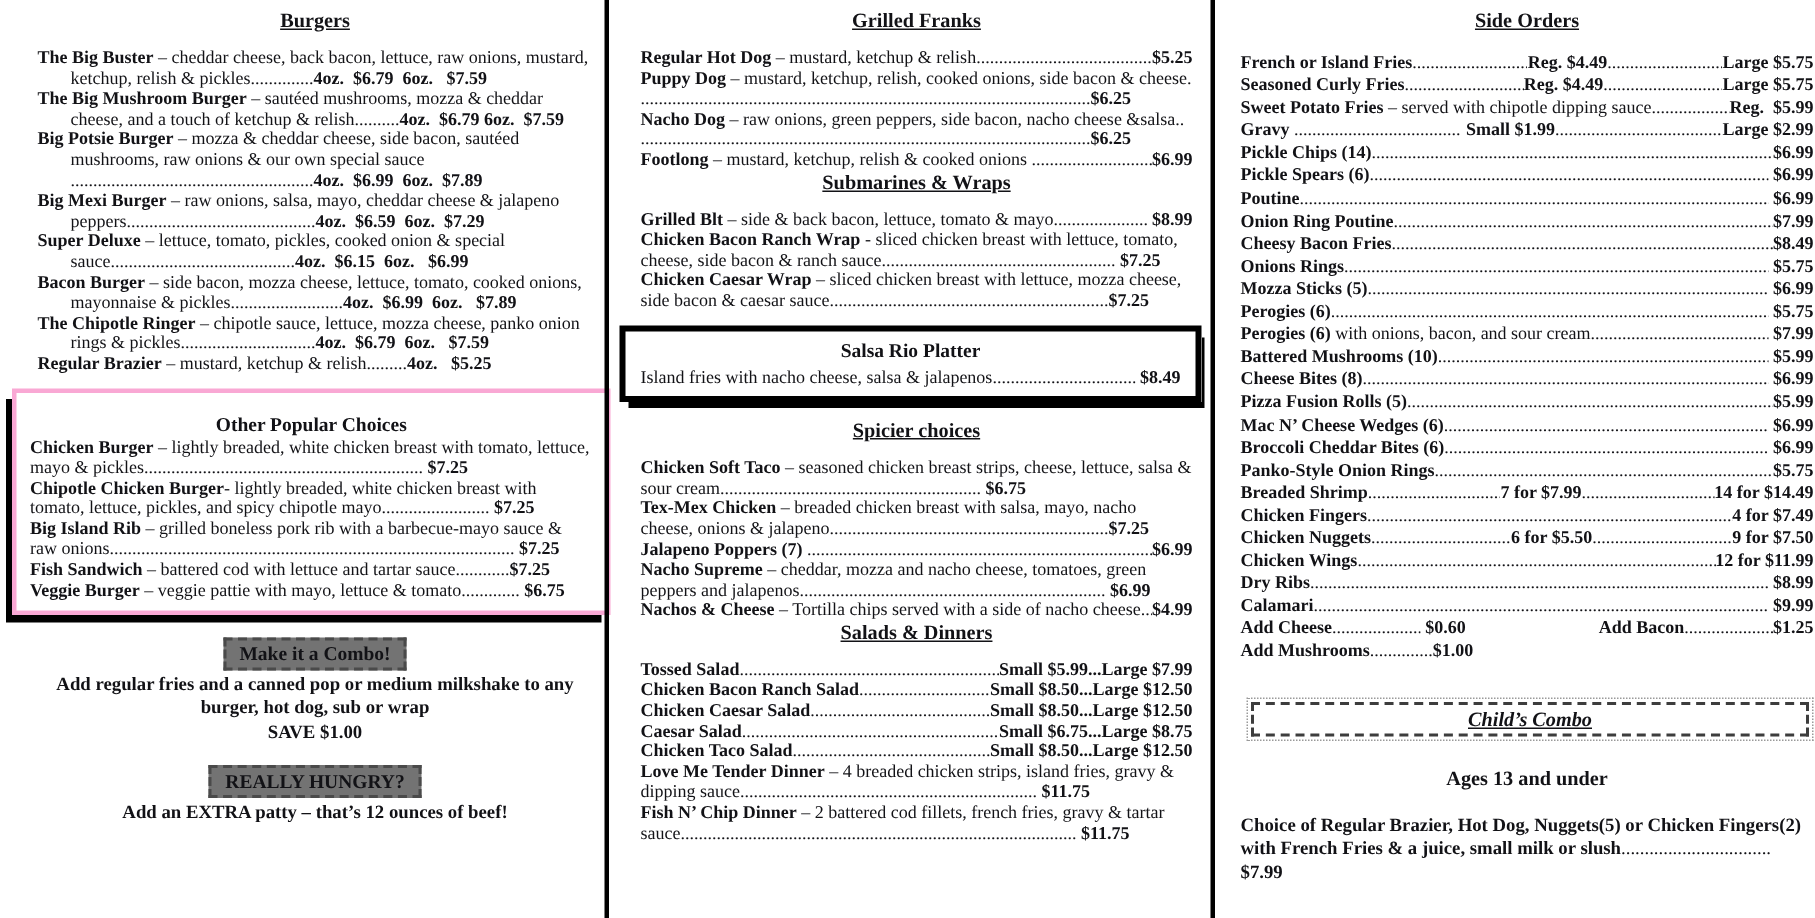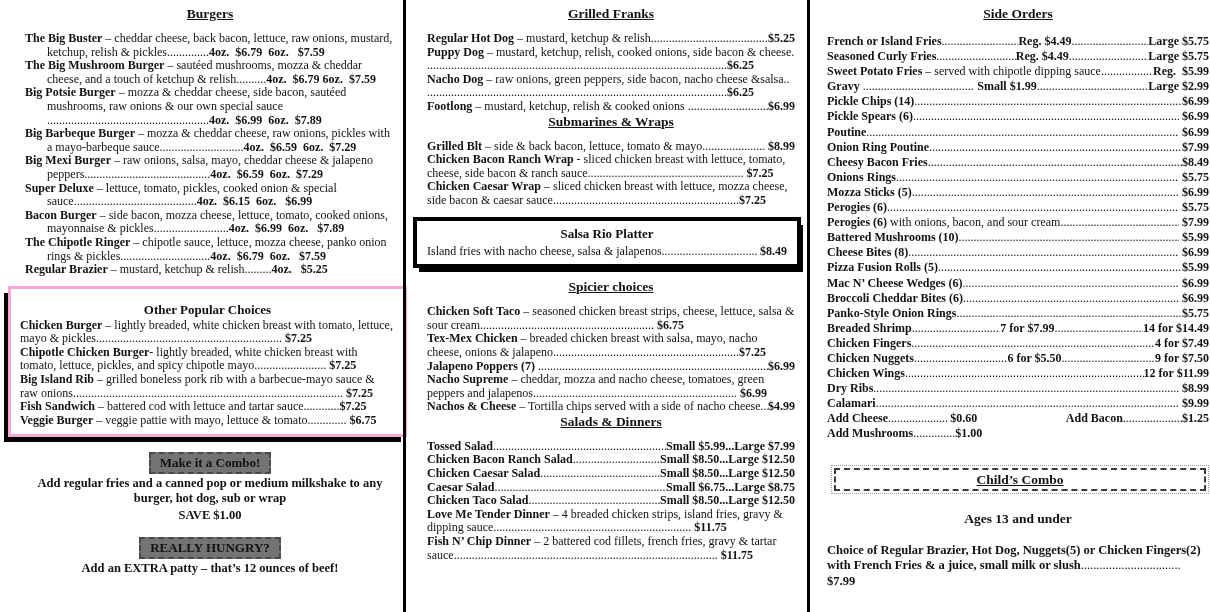--- a/index.html
+++ b/index.html
@@ -51,37 +51,36 @@
   .badge{
     display:inline-block;border:2px dashed #4a4a4a;
     padding:1px 9px;font-weight:bold;font-size:13px;
     margin-top:12px;background:#737373;
   }
 
   .child-box{
     border:2px dashed #3d3d3d;outline:1px dotted #9a9a9a;outline-offset:2px;
     text-align:center;margin:26px 3px 0 7px;padding:2px 0 1px 0;
   }
-  .child-box h4{margin:0;font-size:13.5px;}
+  .child-box h4{margin:0;font-size:13.5px;font-style:italic;}
   .ages{text-align:center;font-weight:bold;font-size:13.5px;margin:20px 0 16px 0;}
   #child-list .item{line-height:15.5px;font-size:12.5px;}
 </style>
 </head>
 <body>
 
 <div class="page">
 
   <div class="col" id="col-left">
     <h3 class="sec u">Burgers</h3>
     <div class="hang">
         <p class="item"><span class="b">The Big Buster</span><span class="r"> – cheddar cheese, back bacon, lettuce, raw onions, mustard, ketchup, relish &amp; pickles..............</span><span class="b">4oz.  $6.79  6oz.   $7.59</span></p>
         <p class="item"><span class="b">The Big Mushroom Burger</span><span class="r"> – sautéed mushrooms, mozza &amp; cheddar cheese, and a touch of ketchup &amp; relish..........</span><span class="b">4oz.  $6.79 6oz.  $7.59</span></p>
         <p class="item"><span class="b">Big Potsie Burger</span><span class="r"> – mozza &amp; cheddar cheese, side bacon, sautéed mushrooms, raw onions &amp; our own special sauce
 ......................................................</span><span class="b">4oz.  $6.99  6oz.  $7.89</span></p>
-        <p class="item"><span class="b">Big Barbeque Burger</span><span class="r"> – mozza &amp; cheddar cheese, raw onions, pickles with a mayo-barbeque sauce............................</span><span class="b">4oz.  $6.59  6oz.  $7.29</span></p>
         <p class="item"><span class="b">Big Mexi Burger</span><span class="r"> – raw onions, salsa, mayo, cheddar cheese &amp; jalapeno peppers..........................................</span><span class="b">4oz.  $6.59  6oz.  $7.29</span></p>
         <p class="item"><span class="b">Super Deluxe</span><span class="r"> – lettuce, tomato, pickles, cooked onion &amp; special sauce.........................................</span><span class="b">4oz.  $6.15  6oz.   $6.99</span></p>
         <p class="item"><span class="b">Bacon Burger</span><span class="r"> – side bacon, mozza cheese, lettuce, tomato, cooked onions, mayonnaise &amp; pickles.........................</span><span class="b">4oz.  $6.99  6oz.   $7.89</span></p>
         <p class="item"><span class="b">The Chipotle Ringer</span><span class="r"> – chipotle sauce, lettuce, mozza cheese, panko onion rings &amp; pickles..............................</span><span class="b">4oz.  $6.79  6oz.   $7.59</span></p>
         <p class="item"><span class="b">Regular Brazier</span><span class="r"> – mustard, ketchup &amp; relish.........</span><span class="b">4oz.   $5.25</span></p>
       </div>
 
     <div class="popular-box">
       <h4 class="sec">Other Popular Choices</h4>
       <div>

